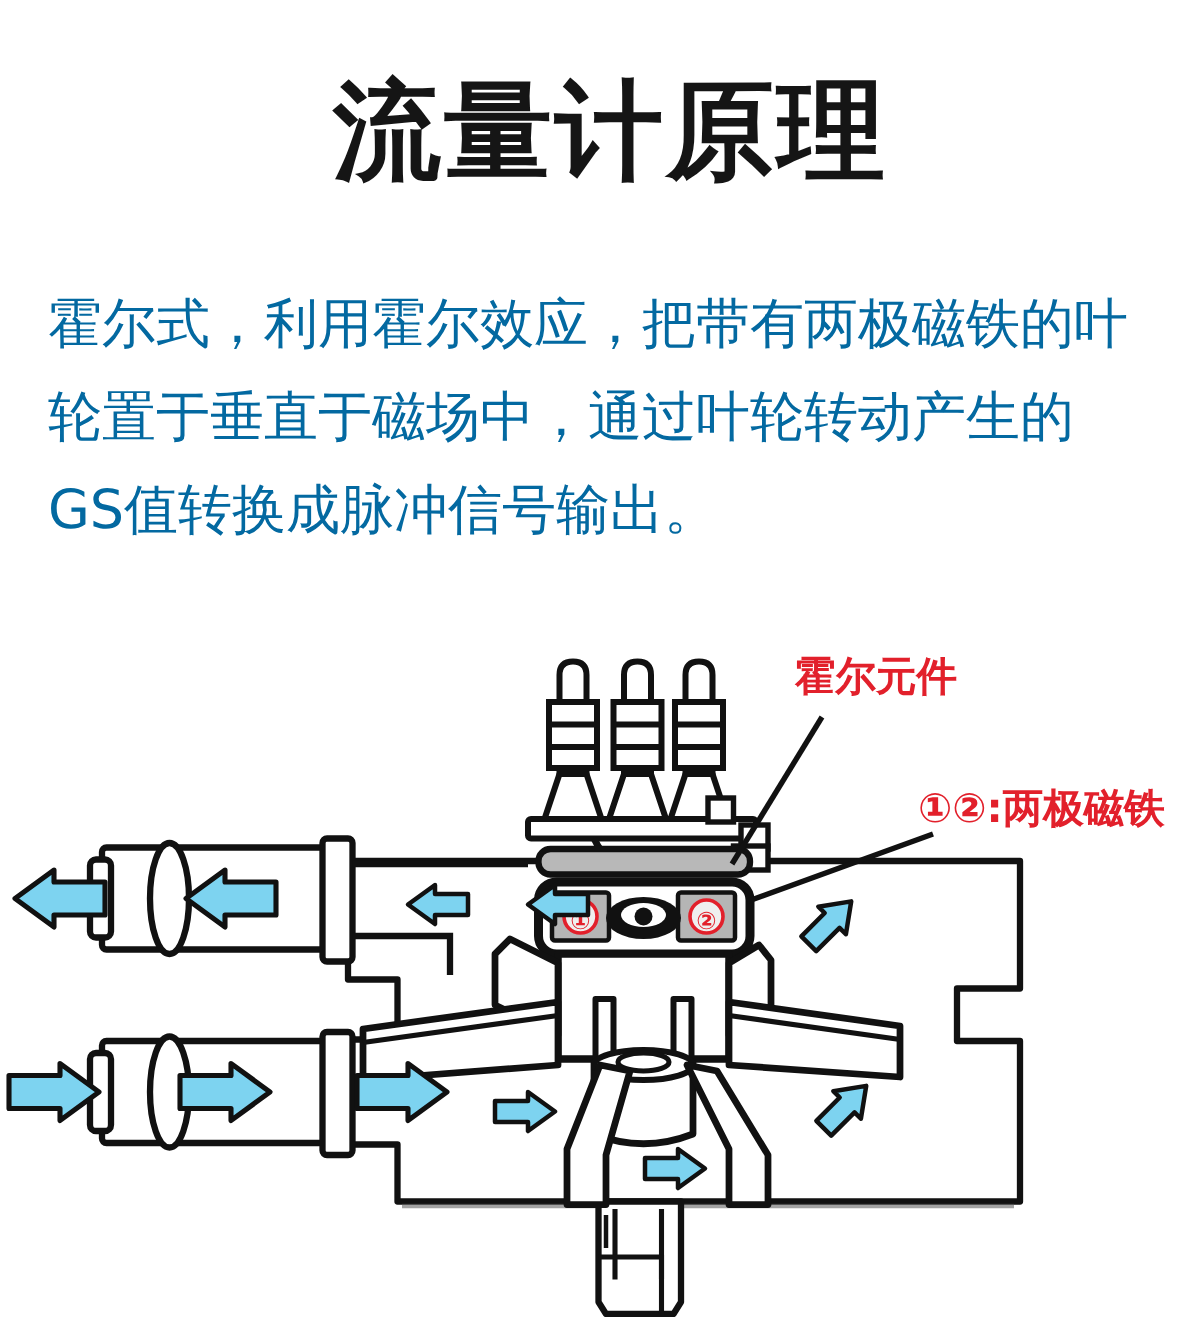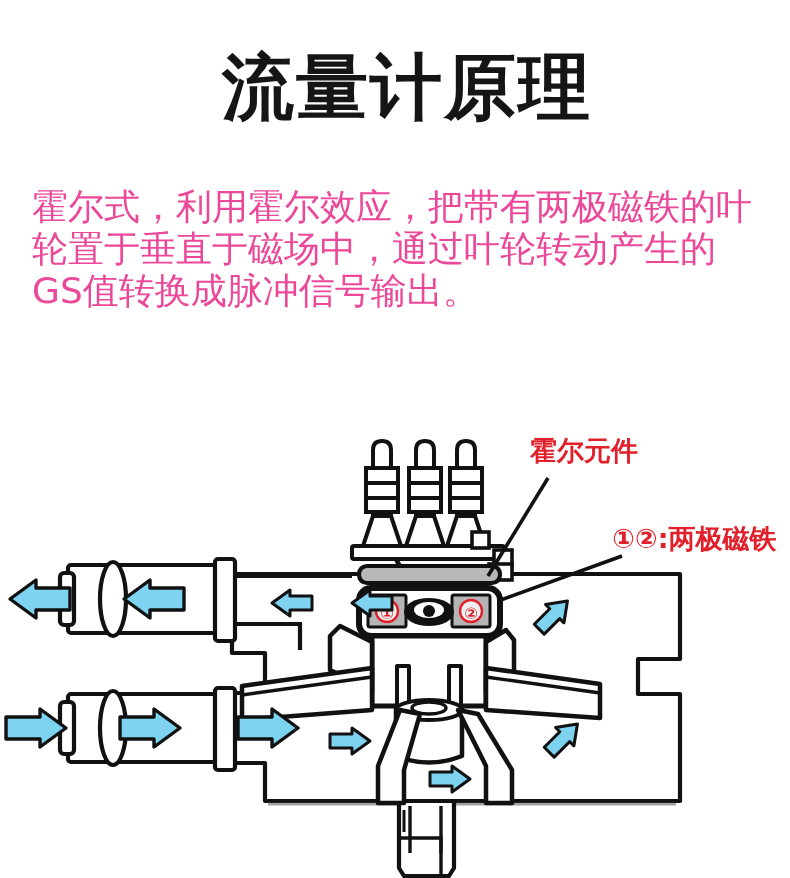--- a/index.html
+++ b/index.html
@@ -14,22 +14,22 @@
     position:absolute;left:12px;top:44px;width:790px;
     text-align:center;
     font-size:72px;line-height:86px;
     font-weight:700;letter-spacing:2px;
     color:#151515;
     font-family:"DejaVu Sans","Liberation Sans",sans-serif;
   }
 
   .bodytext{
     position:absolute;left:32px;top:186px;width:730px;
-    font-size:36px;line-height:42px;
-    color:#ec4899;font-weight:400;
+    font-size:36px;line-height:62px;
+    color:#0369a1;font-weight:400;
     letter-spacing:0px;
     font-family:"DejaVu Sans","Liberation Sans",sans-serif;
   }
 
   .figure{position:absolute;left:0;top:398px;width:790px;height:480px;}
   .figure svg{display:block;width:790px;height:480px;}
 
   .lbl{
     font-family:"DejaVu Sans","Liberation Sans",sans-serif;
     font-size:27px;font-weight:700;

